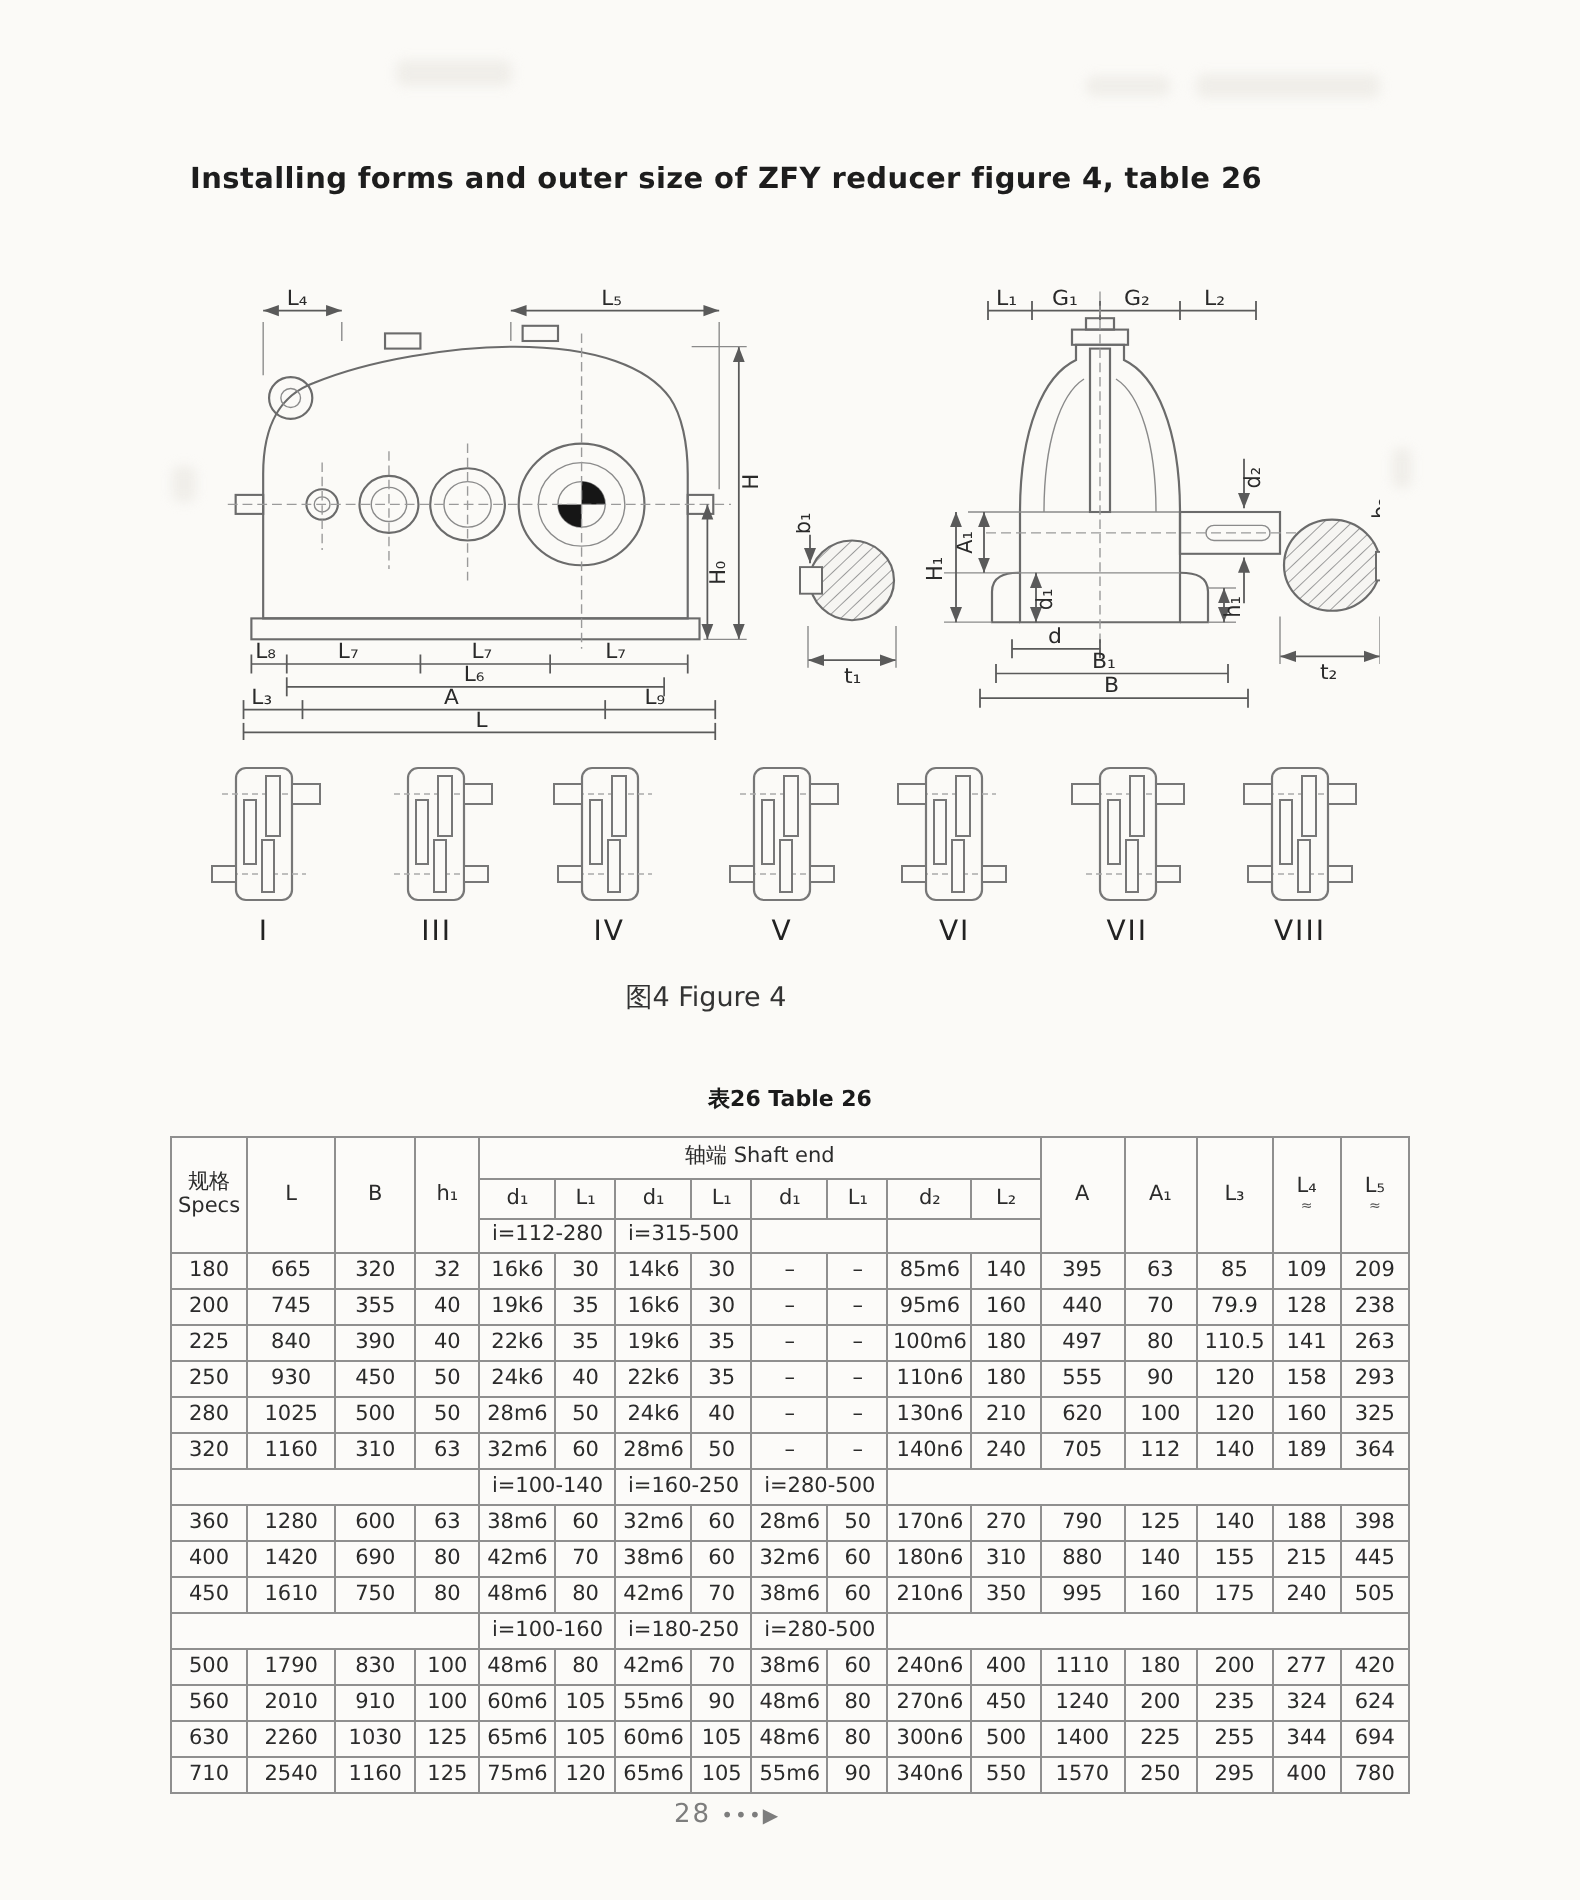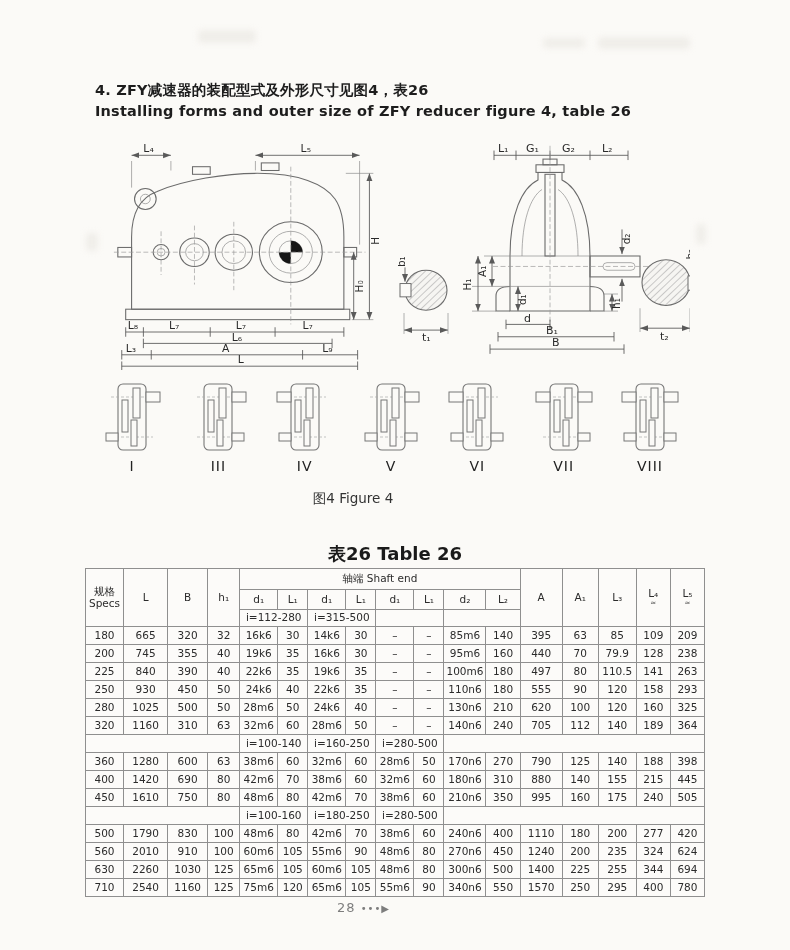--- a/index.html
+++ b/index.html
@@ -17,21 +17,21 @@
   svg .cl{stroke:#9a9a9a;stroke-width:.7;stroke-dasharray:5 2.5;fill:none;}
 
   .drawing-left{position:absolute;left:108px;top:142px;}
   .drawing-right{position:absolute;left:398px;top:142px;}
 
   .forms-row{position:absolute;left:102px;top:382px;width:578px;display:flex;justify-content:space-between;}
   .form-item{display:flex;flex-direction:column;align-items:center;width:60px;}
   .form-item .roman{margin-top:4px;font-size:14px;color:#222;letter-spacing:1px;}
 
   .fig-caption{position:absolute;left:0;top:490px;width:706px;text-align:center;font-size:13.5px;color:#333;}
-  .tbl-caption{position:absolute;left:0;top:542px;width:790px;text-align:center;font-size:18px;font-weight:bold;color:#1a1a1a;}
+  .tbl-caption{position:absolute;left:0;top:542px;width:790px;text-align:center;font-size:11px;font-weight:bold;color:#1a1a1a;}
 
   .dim-table{position:absolute;left:85px;top:568px;width:620px;border-collapse:collapse;table-layout:fixed;}
   .dim-table th,.dim-table td{border:1px solid #8f8f8f;font-size:10.5px;font-weight:normal;text-align:center;padding:0;height:17px;line-height:1.1;color:#2b2b2b;background:#fcfbf9;overflow:hidden;white-space:nowrap;}
   .dim-table{border:1.5px solid #7c7c7c;}
   .dim-table th{color:#2b2b2b;}
   .dim-table .pre{white-space:pre-line;font-size:10.5px;}
   .dim-table .approx{font-size:7px;color:#555;line-height:1;margin-top:1px;}
   .dim-table thead tr:nth-child(1) th{height:20px;}
   .dim-table thead tr:nth-child(2) th{height:19px;}
   .dim-table thead tr:nth-child(3) th{height:16px;margin-top:41px;}
@@ -45,21 +45,20 @@
 
 <div class="page">
 
   <div class="smudge" style="left:198px;top:30px;width:58px;height:13px;"></div>
   <div class="smudge" style="left:543px;top:38px;width:42px;height:10px;"></div>
   <div class="smudge" style="left:598px;top:37px;width:92px;height:12px;"></div>
   <div class="smudge" style="left:86px;top:233px;width:12px;height:18px;"></div>
   <div class="smudge" style="left:696px;top:224px;width:10px;height:20px;"></div>
 
   <div class="title-block">
-    <div>4. ZFY减速器的装配型式及外形尺寸见图4，表26</div>
     <div>Installing forms and outer size of ZFY reducer figure 4, table 26</div>
   </div>
 
   <svg class="drawing-left" width="285" height="228" viewBox="0 0 290 240" preserveAspectRatio="none">
     <defs>
       <marker id="ar" markerWidth="9" markerHeight="8" refX="8" refY="4" orient="auto-start-reverse" markerUnits="userSpaceOnUse">
         <path d="M0,1 L8,4 L0,7 z" fill="#5a5a5a"></path>
       </marker>
     </defs>
 

